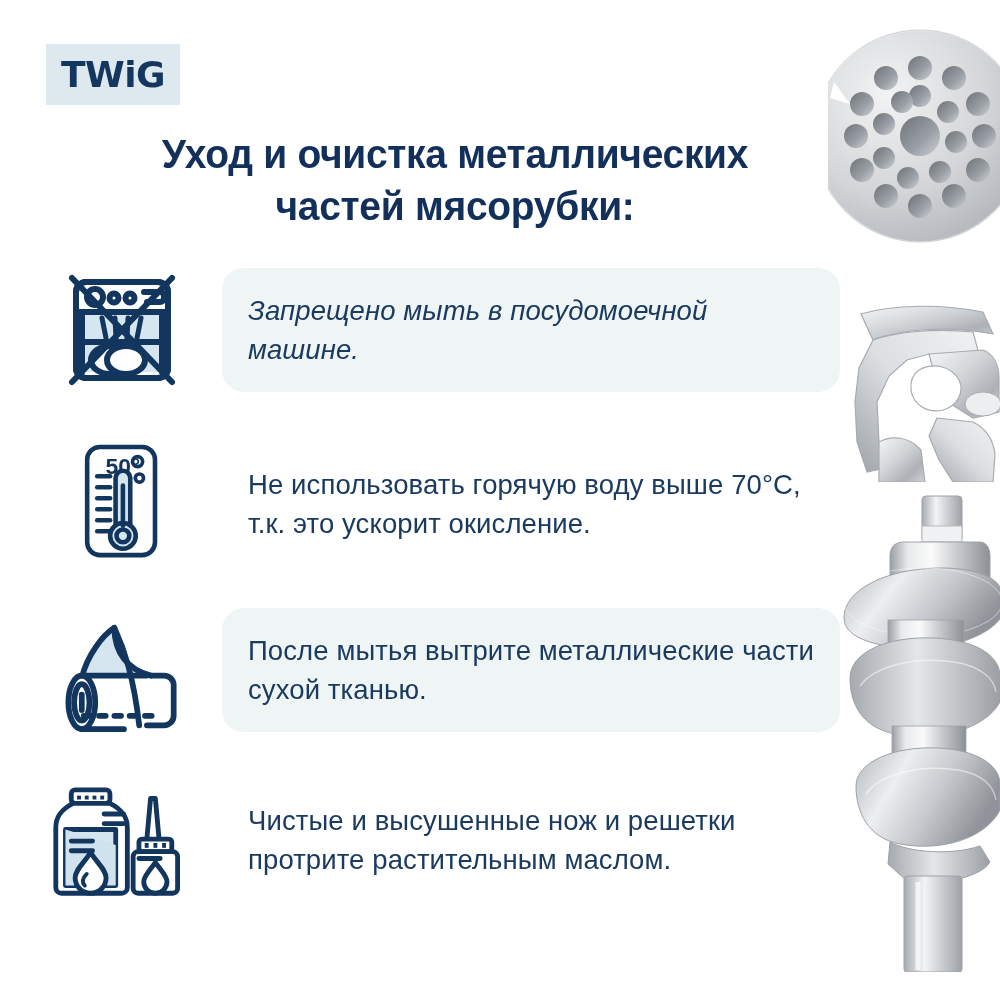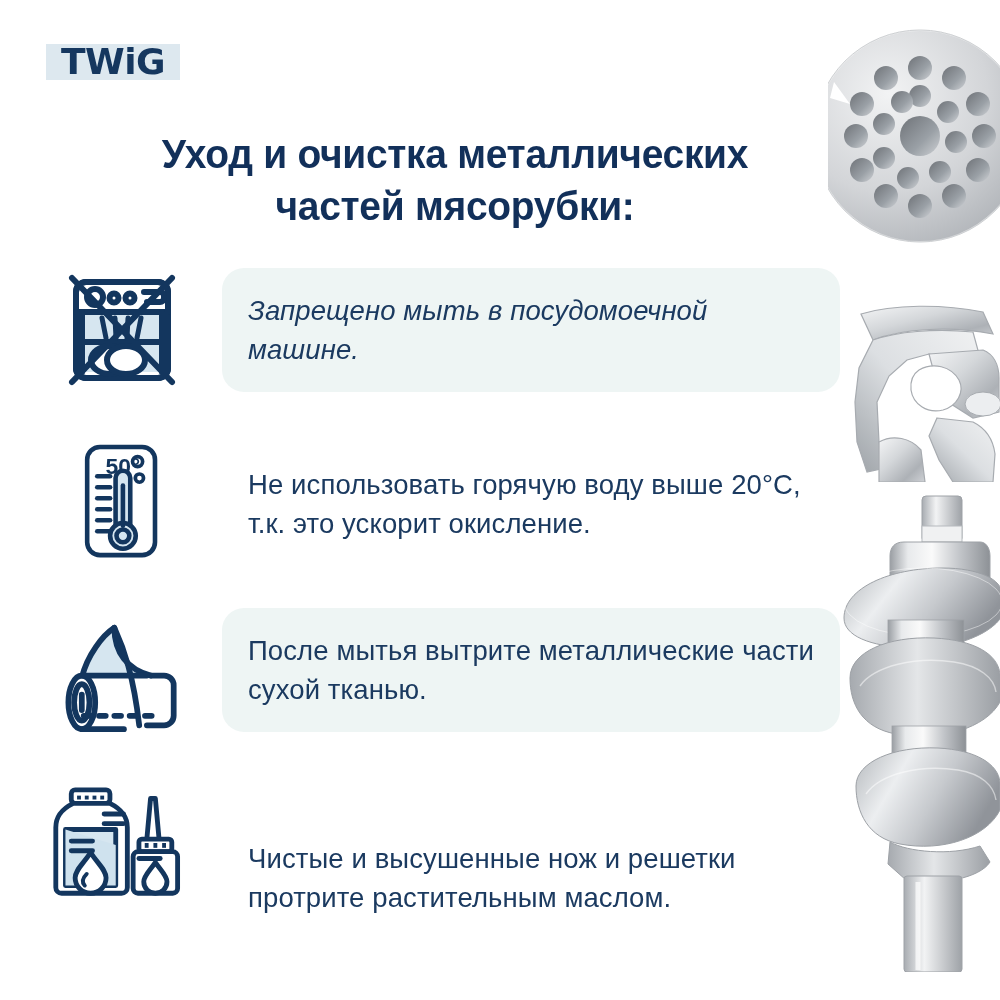--- a/index.html
+++ b/index.html
@@ -23,21 +23,21 @@
     height: 1000px;
     background: #ffffff;
   }
 
   
   #logo-wrap {
     position: absolute;
     left: 46px;
     top: 44px;
     width: 134px;
-    height: 36px;
+    height: 61px;
     background: #dde8ef;
     display: flex;
     align-items: center;
     justify-content: center;
   }
   #logo-text {
     font-family: "DejaVu Sans", sans-serif;
     font-size: 36px;
     font-weight: 700;
     letter-spacing: -0.5px;
@@ -89,21 +89,21 @@
   #icon-1 { left: 44px;  top: 252px; width: 156px; height: 156px; }
   #box-1  { left: 222px; top: 268px; width: 618px; height: 124px; padding: 10px 26px; font-style: italic; }
 
   #icon-2 { left: 44px;  top: 428px; width: 156px; height: 146px; }
   #box-2  { left: 222px; top: 452px; width: 618px; height: 104px; padding: 0 26px; }
 
   #icon-3 { left: 44px;  top: 604px; width: 156px; height: 146px; }
   #box-3  { left: 222px; top: 608px; width: 618px; height: 124px; padding: 10px 26px; }
 
   #icon-4 { left: 44px;  top: 770px; width: 156px; height: 146px; }
-  #box-4  { left: 222px; top: 826px; width: 618px; height: 104px; padding: 0 26px; }
+  #box-4  { left: 222px; top: 788px; width: 618px; height: 104px; padding: 0 26px; }
 
   
   #photo-col {
     position: absolute;
     right: 0;
     top: 0;
     width: 175px;
     height: 1000px;
     overflow: hidden;
   }
@@ -174,21 +174,21 @@
         <line x1="33" y1="86" x2="47" y2="86"></line>
         <line x1="33" y1="98" x2="47" y2="98"></line>
       </g>
       <path d="M53 40 a8 8 0 0 1 16 0 v52 a8 8 0 0 1 -16 0 z" fill="#d6e6f0" stroke="#13365e" stroke-width="5"></path>
       <circle cx="61" cy="103" r="14" fill="#d6e6f0" stroke="#13365e" stroke-width="5"></circle>
       <circle cx="61" cy="103" r="7" fill="none" stroke="#13365e" stroke-width="5"></circle>
       <line x1="61" y1="48" x2="61" y2="92" stroke="#13365e" stroke-width="5" stroke-linecap="round"></line>
     </svg>
   </div>
   <div class="text-box plain" id="box-2">
-    <span class="item-text">Не использовать горячую воду выше 20°C, т.к. это ускорит окисление.</span>
+    <span class="item-text">Не использовать горячую воду выше 70°C, т.к. это ускорит окисление.</span>
   </div>
 
   <div class="icon-cell" id="icon-3">
     <svg viewBox="0 0 140 120" width="134" height="115" aria-hidden="true">
       <path d="M30 58 C38 34 52 18 62 10 C62 34 74 50 96 56 Z" fill="#d6e6f0" stroke="none"></path>
       <g fill="none" stroke="#13365e" stroke-width="6" stroke-linecap="round" stroke-linejoin="round">
         <path d="M28 60 C34 36 50 16 62 8 C62 34 76 52 100 58"></path>
         <path d="M100 58 h14 a10 10 0 0 1 10 10 v32 a10 10 0 0 1 -10 10 h-18"></path>
         <path d="M62 8 C72 30 82 58 88 110"></path>
         <ellipse cx="28" cy="86" rx="14" ry="28" fill="#ffffff"></ellipse>

